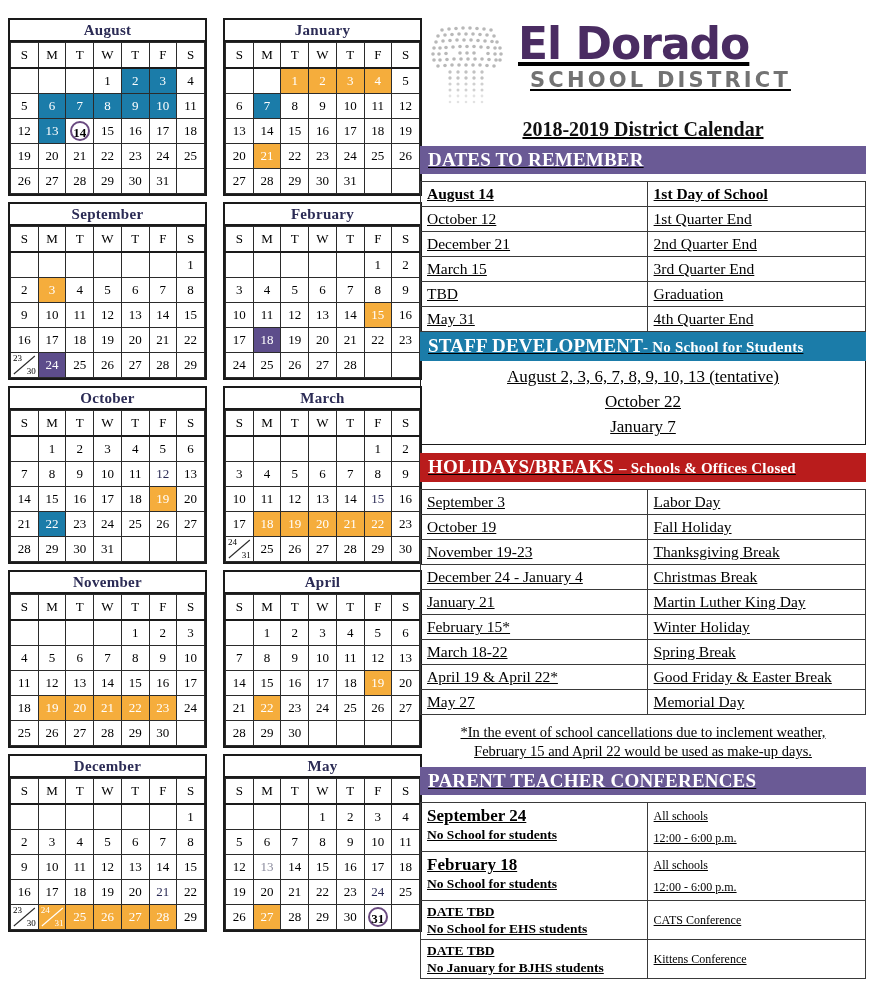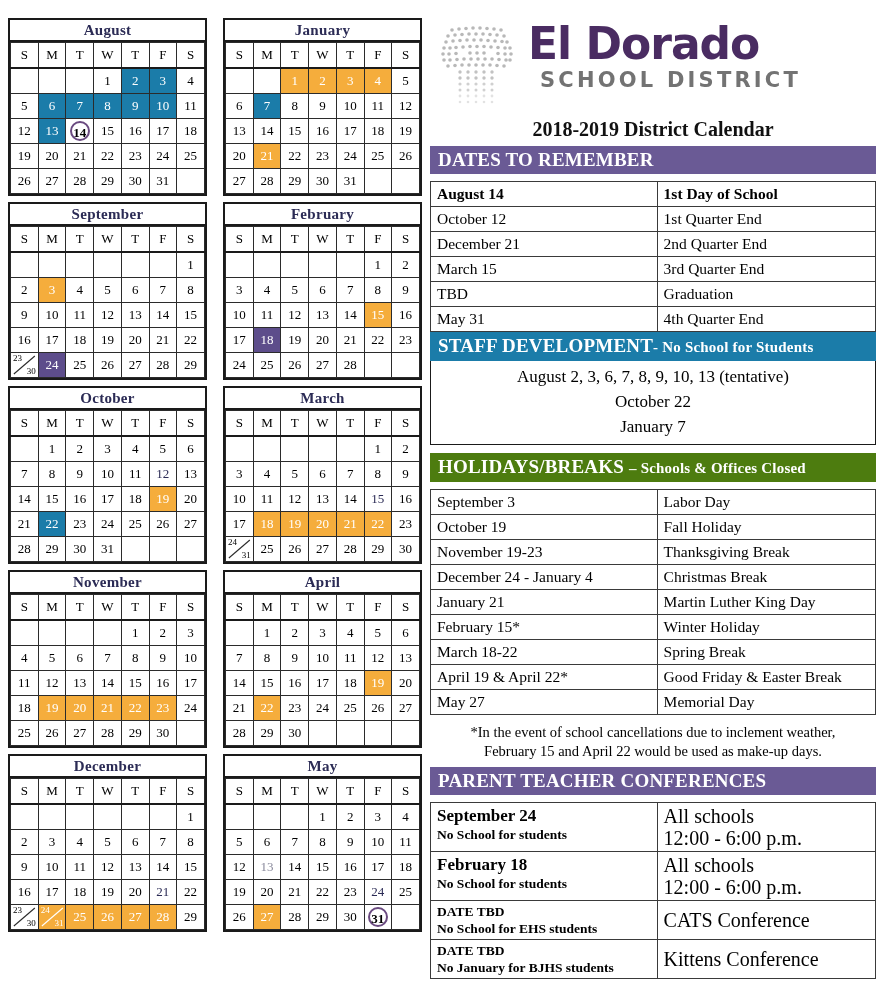--- a/index.html
+++ b/index.html
@@ -26,51 +26,51 @@
     border-radius:50%;font-weight:bold;color:#000;font-size:13px;box-sizing:border-box;}
   
   .split{position:relative;padding:0;}
   .split .sp-a{position:absolute;left:2px;top:0px;font-size:9px;line-height:11px;}
   .split .sp-b{position:absolute;right:2px;bottom:0px;font-size:9px;line-height:11px;}
   .split .sp-line{position:absolute;left:0;top:0;width:100%;height:100%;}
   .split .sp-line svg{display:block;width:100%;height:100%;}
   td.split.orange .sp-a,td.split.orange .sp-b{color:#fff;}
 
   
-  .info{position:absolute;top:18px;left:430px;width:446px;}
+  .info{position:absolute;top:18px;left:420px;width:446px;text-decoration:underline;}
   .logo-wrap{display:flex;align-items:flex-start;gap:6px;height:92px;}
   .emblem{width:92px;height:92px;flex:none;}
   .brand{padding-top:4px;}
   .brand .b1{font-family:"DejaVu Sans",sans-serif;font-weight:bold;font-size:44px;line-height:44px;
     color:#4a2c62;letter-spacing:-1px;}
   .brand .b2{font-family:"DejaVu Sans",sans-serif;font-weight:bold;font-size:21px;line-height:24px;
     color:#737373;letter-spacing:3.2px;margin-top:2px;margin-left:12px;}
   .subtitle{text-align:center;font-family:"Liberation Serif",serif;font-weight:bold;font-size:20px;
     line-height:34px;color:#111;margin-top:2px;}
 
   table.box{border-collapse:collapse;width:100%;table-layout:fixed;margin-top:7px;
     border:1px solid #1a1a1a;}
   table.box td{border:1px solid #3a3a3a;padding:2px 6px;font-size:15.5px;
     font-family:"Liberation Serif",serif;line-height:20px;}
   .bar{color:#fff;font-weight:bold;font-size:19px;padding:2px 8px;line-height:24px;
     font-family:"Liberation Serif",serif;letter-spacing:.2px;}
   .bar .sm{font-size:15px;}
   .bar-purple{background:#6a5a95;}
   .bar-blue{background:#1b7ca9;}
-  .bar-orange{background:#4d7c0f;}
+  .bar-orange{background:#b91c1c;}
   .col-a{width:48%;}
   .b{font-weight:bold;}
   .sd-box{border:1px solid #1a1a1a;border-top:none;text-align:center;padding:3px 0 5px;}
   .sd-box div{font-size:17px;line-height:25px;font-family:"Liberation Serif",serif;}
   .note{text-align:center;font-size:14.5px;line-height:19px;margin:8px 0 2px;
     font-family:"Liberation Serif",serif;}
   .ptc td{vertical-align:top;padding:3px 6px;}
   .ptc .big{font-weight:bold;font-size:17px;line-height:21px;}
   .ptc .small{font-weight:bold;font-size:13.5px;line-height:17px;}
-  .ptc .plain{font-size:20px;line-height:22px;font-weight:normal;}
+  .ptc .plain{font-size:12px;line-height:22px;font-weight:normal;}
   .mid{vertical-align:middle !important;}
 </style>
 </head>
 <body>
 
 <div class="page">
 
   <div class="cal-col" id="cal-col">
       <div class="cal-row">
         <div class="month">

